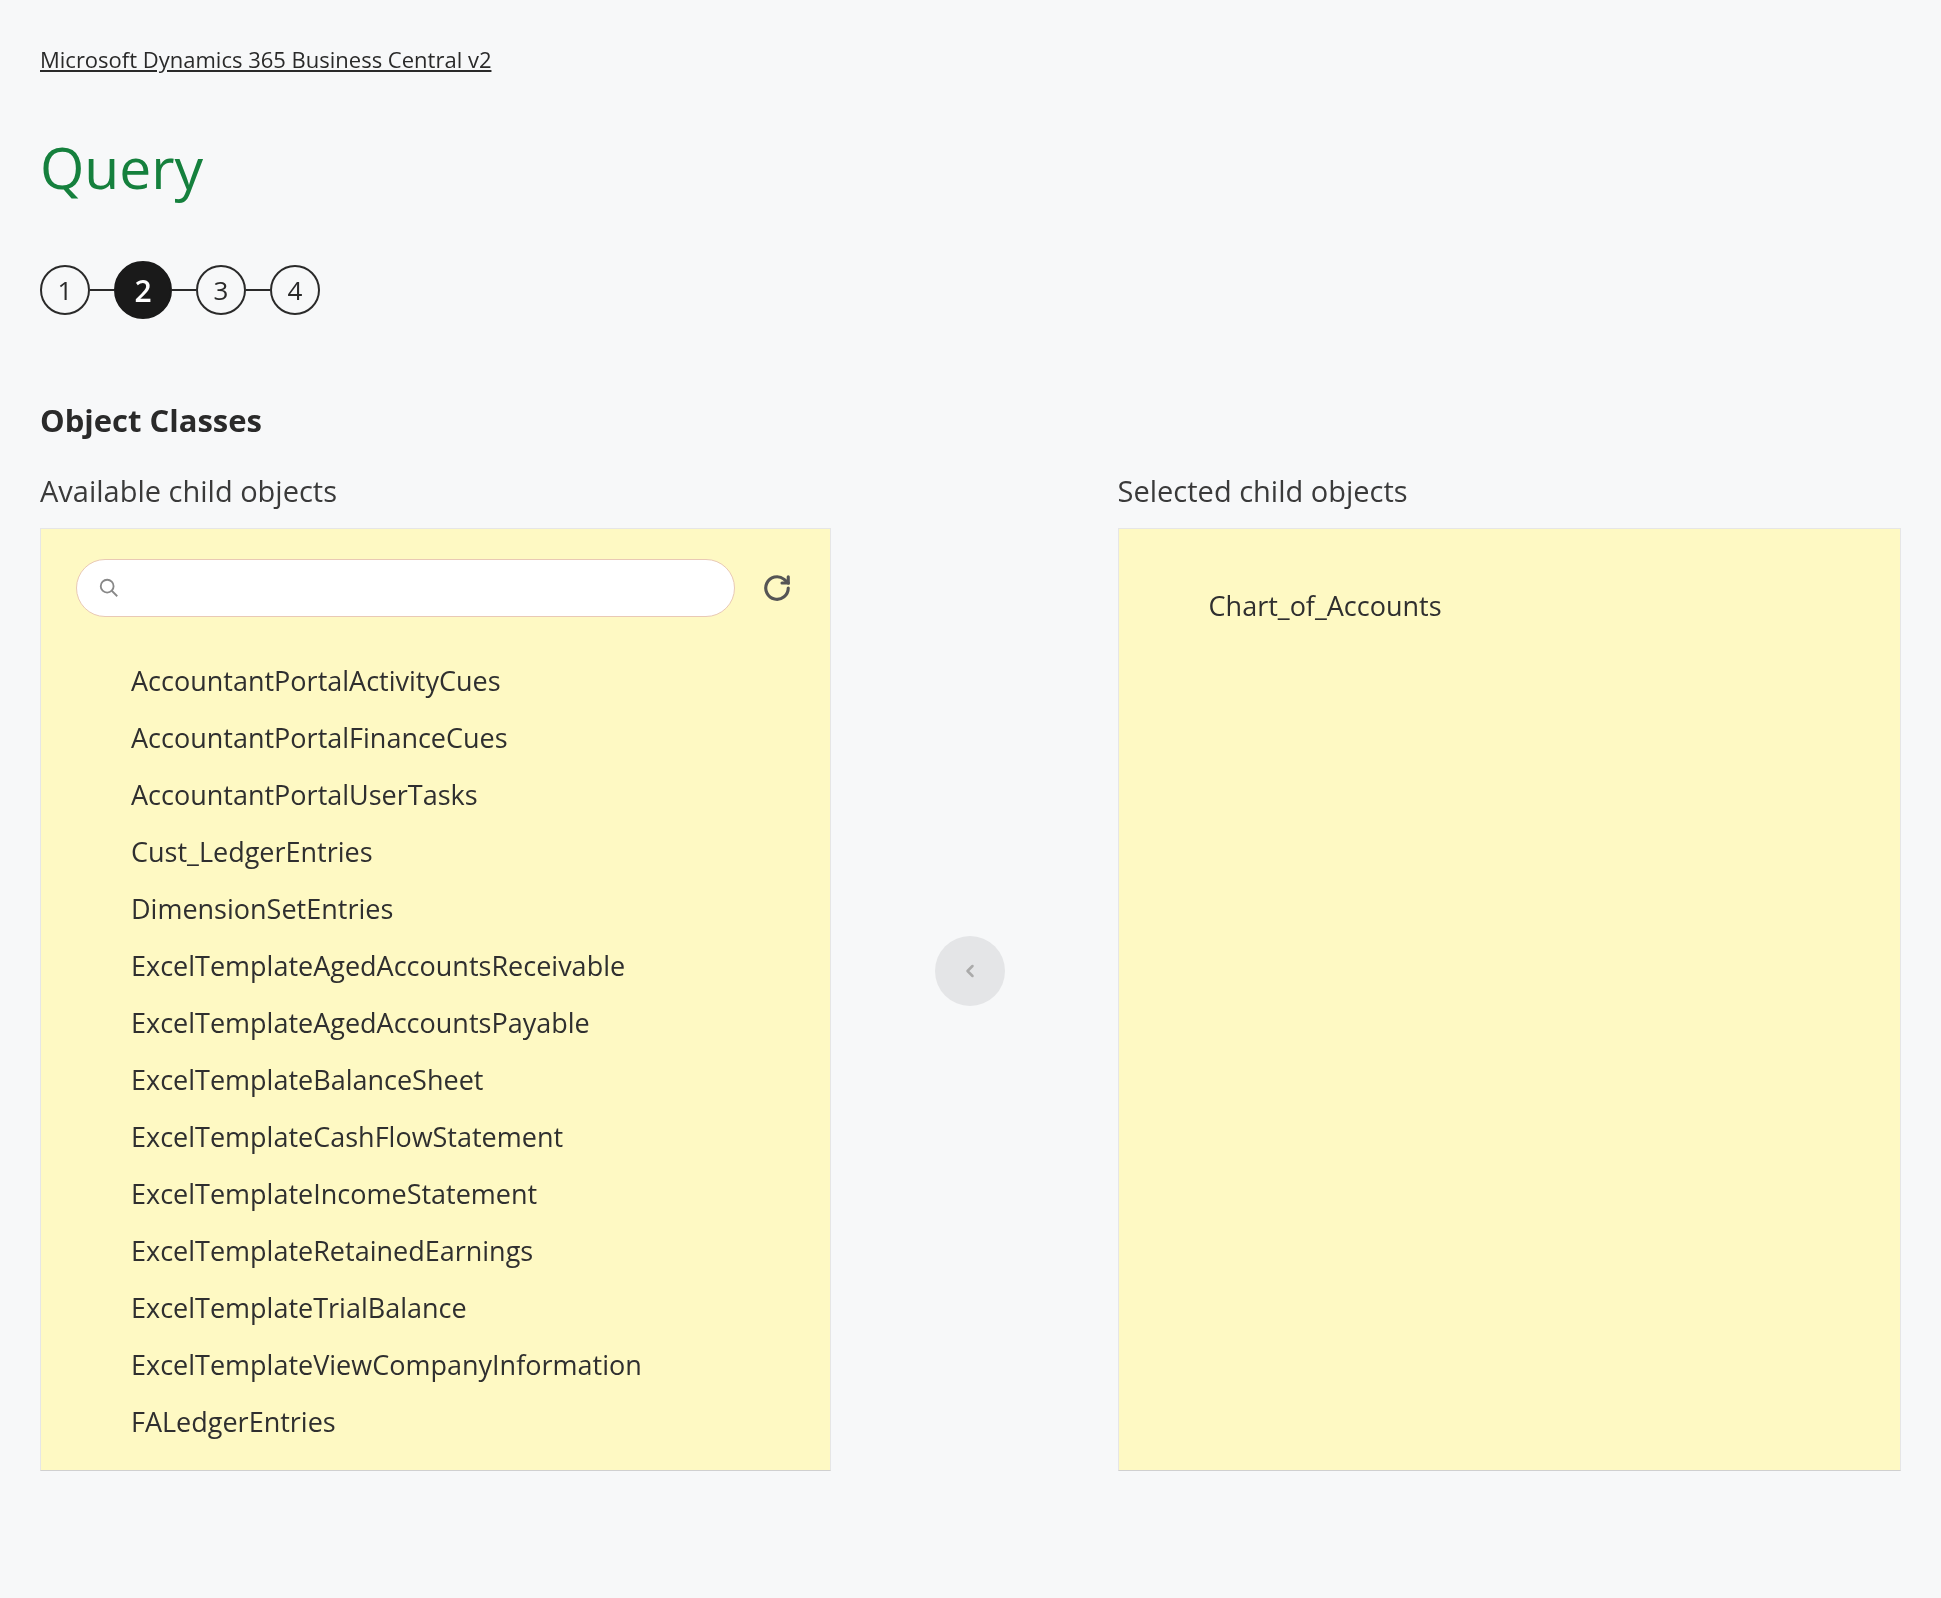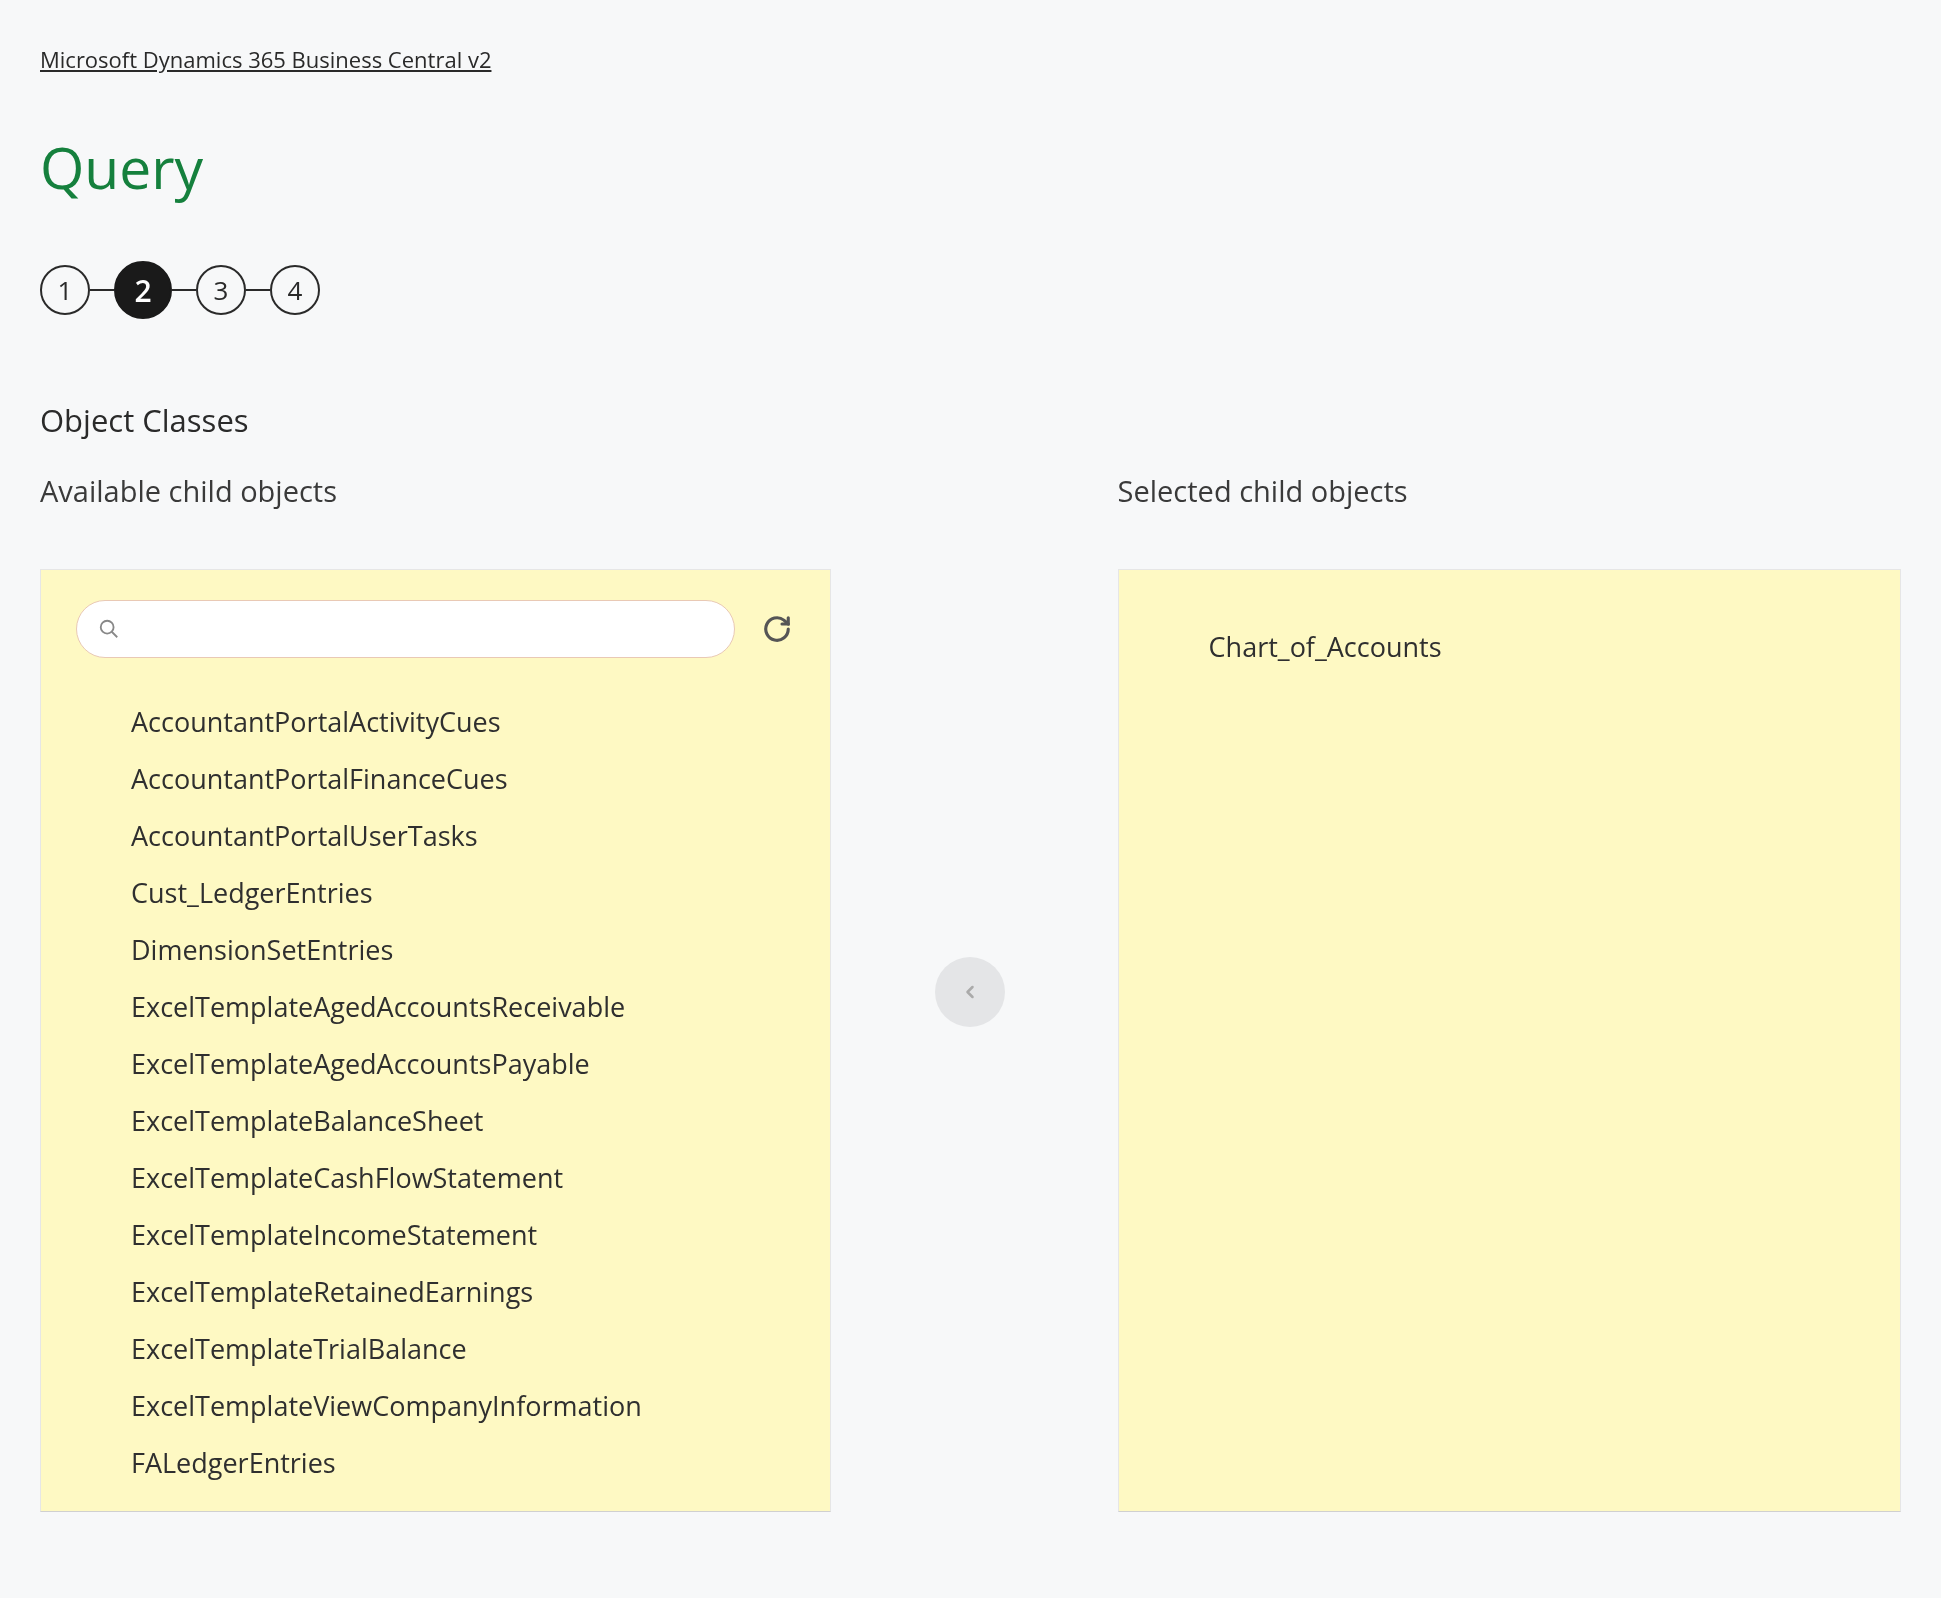--- a/index.html
+++ b/index.html
@@ -48,34 +48,33 @@
     font-size: 30px;
     font-weight: 600;
   }
   .step-connector {
     width: 24px;
     height: 2px;
     background: #2a2a2a;
   }
   .section-title {
     font-size: 31px;
-    font-weight: 400;
+    font-weight: 700;
     margin-top: 80px;
     color: #2a2a2a;
   }
   .panels-row {
     display: flex;
     margin-top: 30px;
     gap: 90px;
     align-items: stretch;
   }
   .panel-col {
     display: flex;
     flex-direction: column;
-    gap: 41px;
   }
   .panel-col.left { width: 805px; }
   .panel-col.right { width: 805px; padding-left: 8px; }
   .middle-col {
     width: 100px;
     display: flex;
     align-items: center;
     justify-content: center;
   }
   .panel-label {

